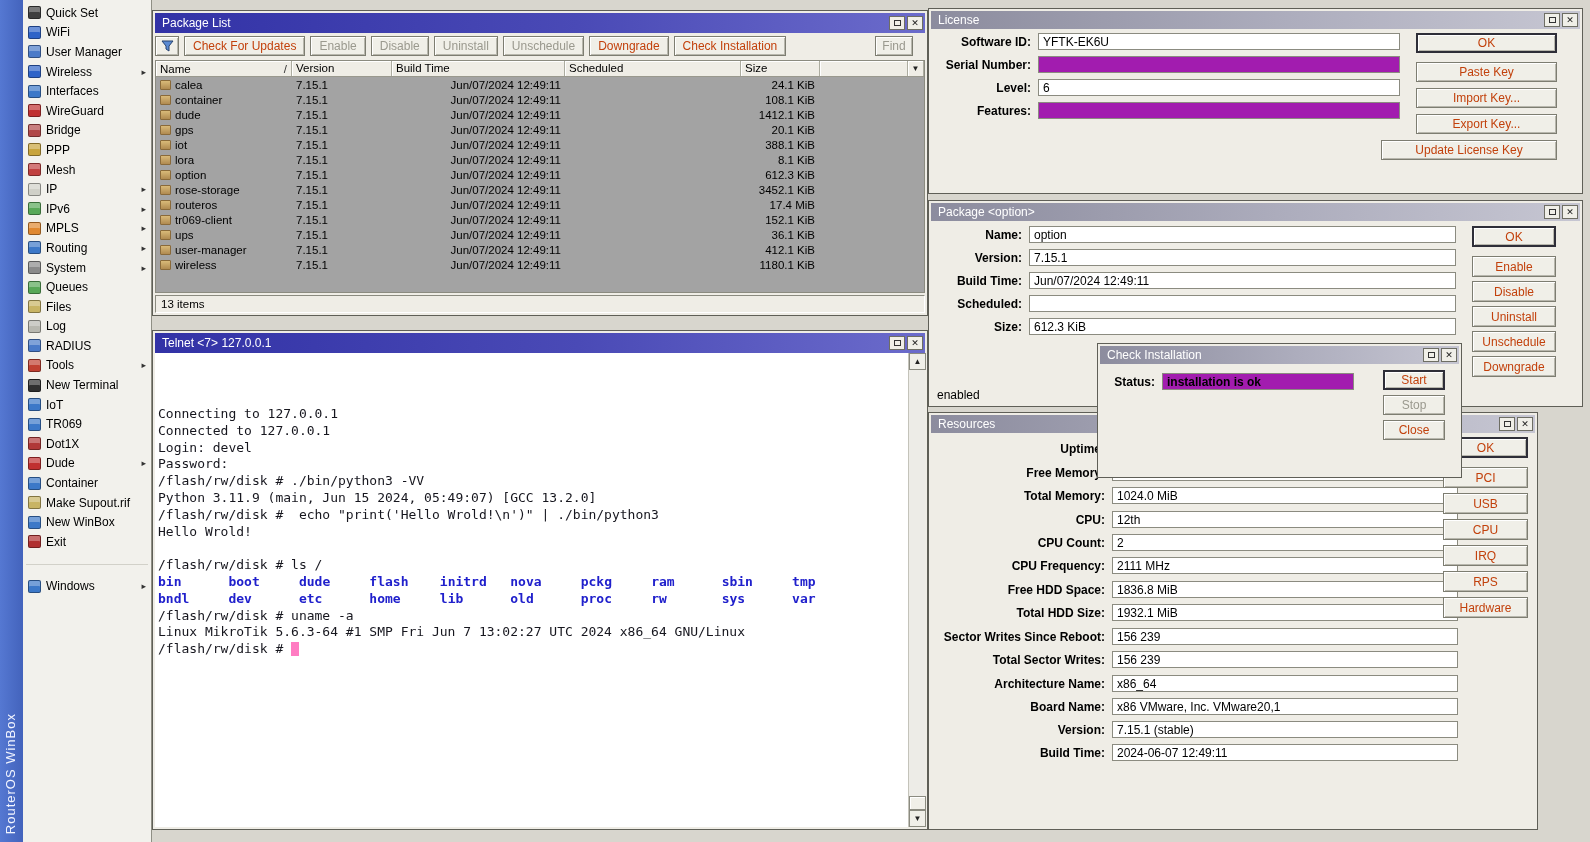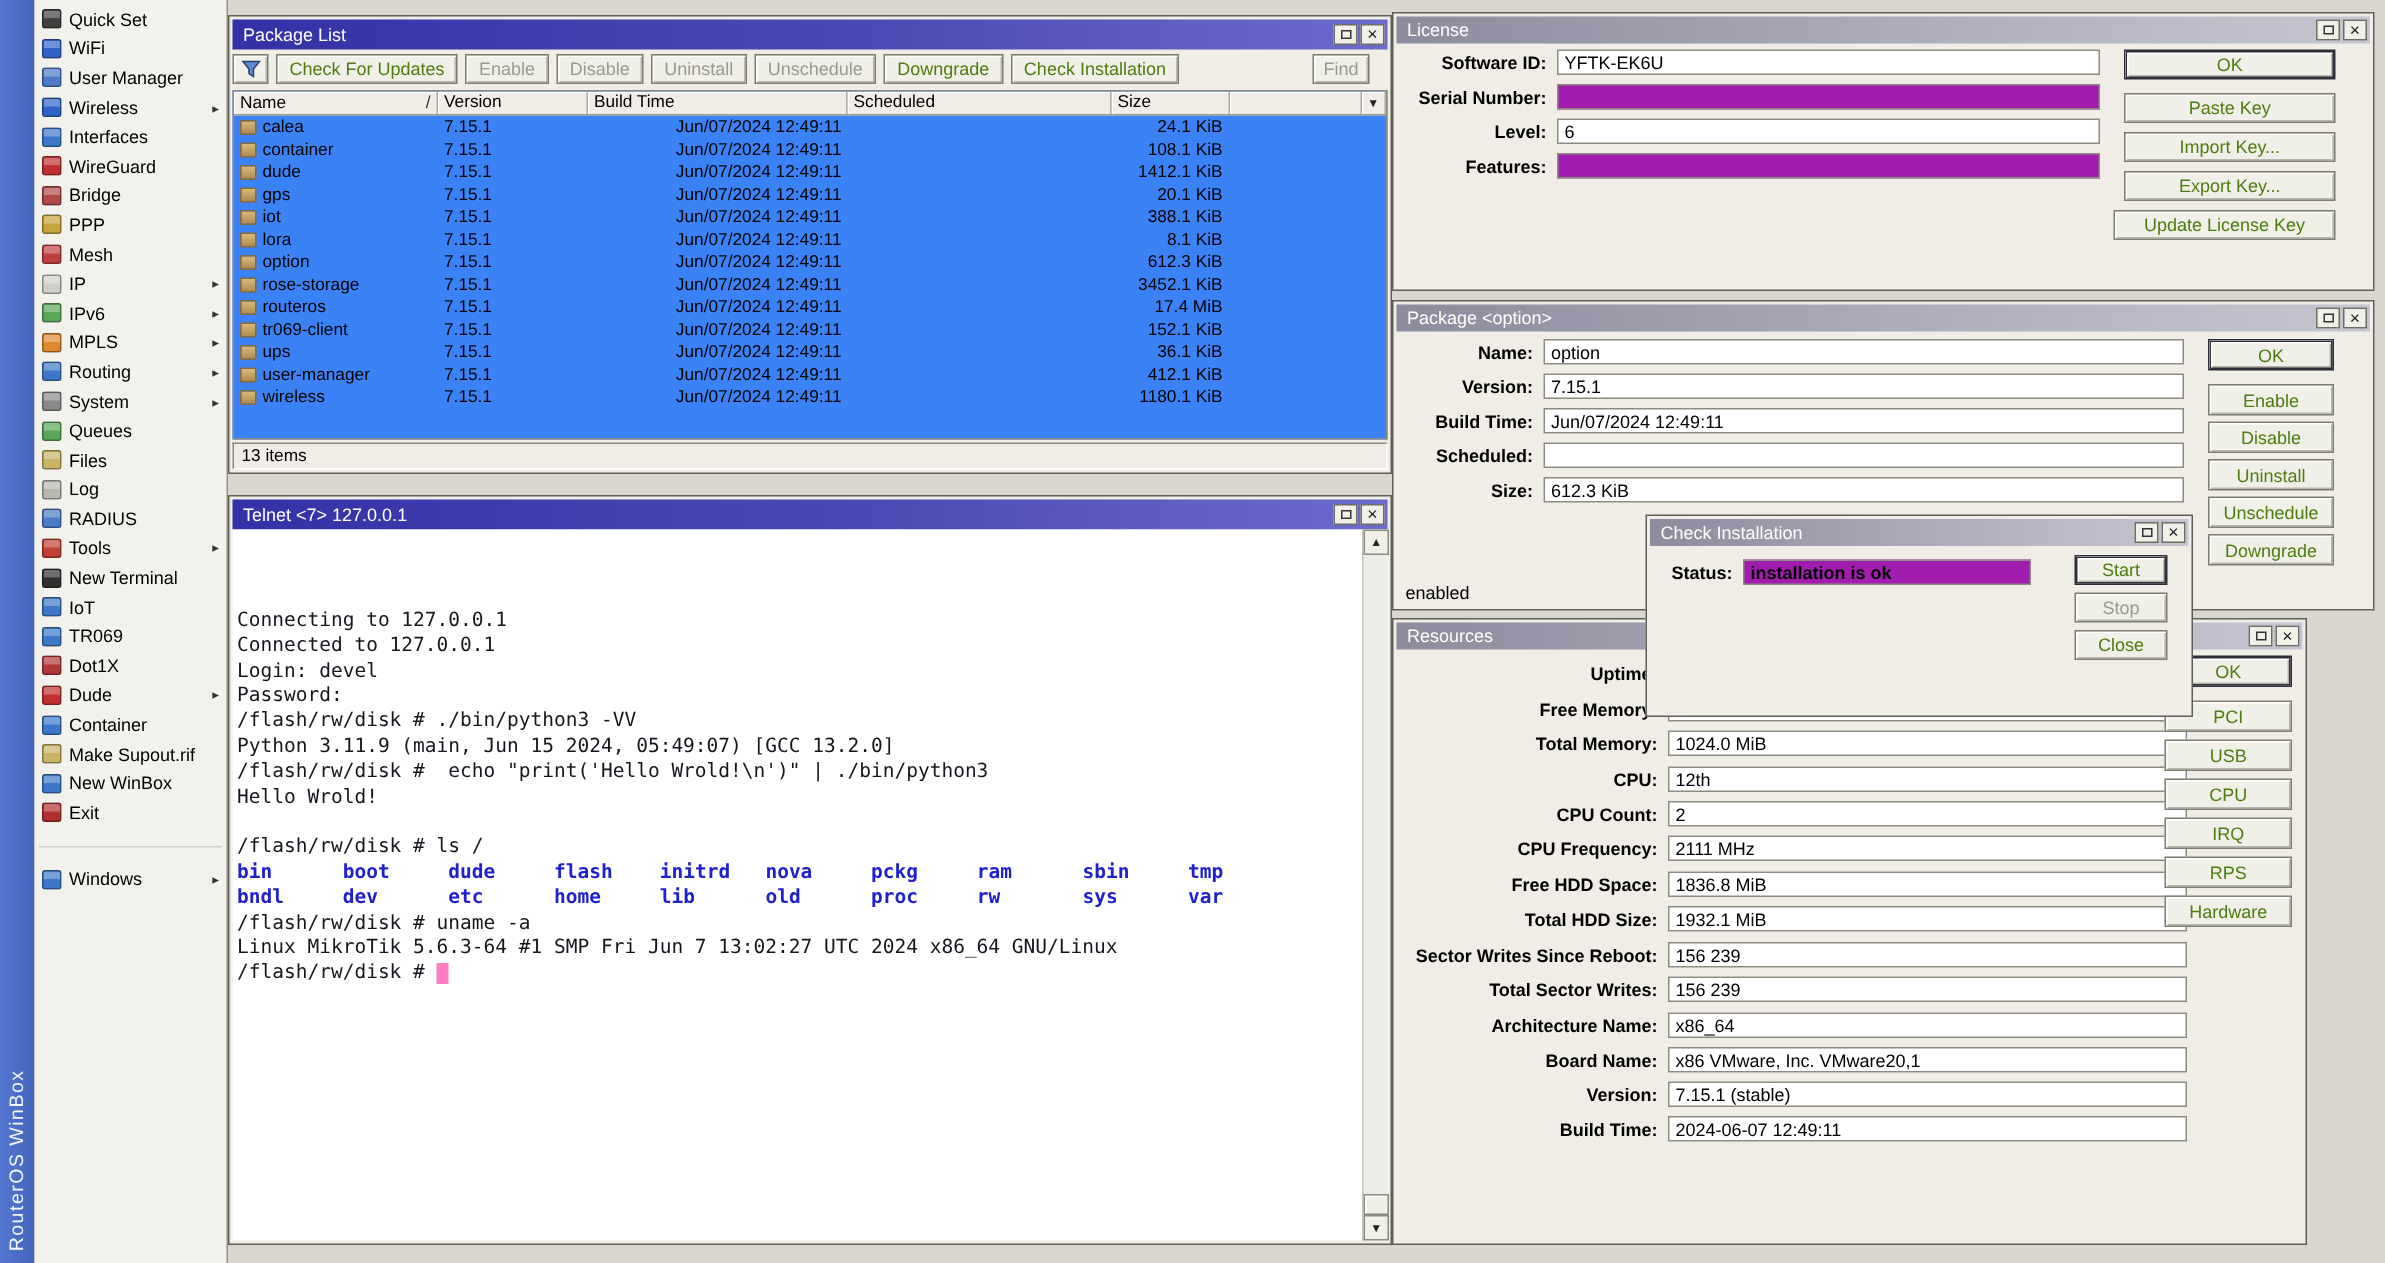--- a/index.html
+++ b/index.html
@@ -24,38 +24,38 @@
   .titlebar { height:20px; display:flex; align-items:center; padding:0 2px 0 7px; color:#FFF; }
   .titlebar.blue { background:linear-gradient(90deg,#3232A6 0%,#4A4AB6 55%,#6B6BCB 100%); }
   .titlebar.gray { background:linear-gradient(90deg,#8C8C9E 0%,#ADADBD 55%,#C6C6D2 100%); }
   .titlebar .title { flex:1; white-space:nowrap; overflow:hidden; }
   .tb-btns { display:flex; gap:2px; }
   .tbtn { width:16px; height:14px; background:#F0EFE8; border:1px solid #6E6E64; font-size:9px; line-height:11px; text-align:center; color:#222; padding:0; cursor:default; }
   .tbtn .sq { display:inline-block; width:7px; height:6px; border:1px solid #333; margin-top:2px; }
   .win.rwin .titlebar { height:18px; }
 
   
-  .btn { height:21px; background:#F0EFE8; border:1px solid #7D7D71; box-shadow:inset 1px 1px 0 #FFF, inset -1px -1px 0 #B8B7AD; font-family:"Liberation Sans",sans-serif; font-size:12px; color:#4d7c0f; padding:0 8px; cursor:default; white-space:nowrap; }
+  .btn { height:21px; background:#F0EFE8; border:1px solid #7D7D71; box-shadow:inset 1px 1px 0 #FFF, inset -1px -1px 0 #B8B7AD; font-family:"Liberation Sans",sans-serif; font-size:12px; color:#c2410c; padding:0 8px; cursor:default; white-space:nowrap; }
   .btn.disabled { color:#9A998E; }
   .btn.default { border-color:#2E2E38; box-shadow:inset 0 0 0 1px #2E2E38, inset 2px 2px 0 #FFF, inset -2px -2px 0 #B8B7AD; }
   .finput { height:17px; border:1px solid #8B8B80; background:#FFF; font-family:"Liberation Sans",sans-serif; font-size:12px; padding:0 4px; color:#000; }
   .finput.dim { background:#a21caf;font-weight:bold; }
   .frow { display:flex; align-items:center; margin-bottom:6px; }
   .frow.grp { margin-top:7px; }
   .flabel { text-align:right; padding-right:7px; white-space:nowrap;font-weight:bold; }
   .fields { position:relative; }
   .btncol { position:absolute; display:flex; flex-direction:column; align-items:flex-end; }
 
   
   #win-package-list { left:152px; top:10px; width:776px; height:306px; z-index:13; }
   .toolbar { margin-top:2px; height:22px; display:flex; align-items:center; gap:5px; }
   .toolbar .btn { height:20px; }
   .icon-btn { width:24px; padding:0; display:flex; align-items:center; justify-content:center; }
   .find-btn { margin-left:auto; margin-right:12px; width:38px; padding:0; }
-  .table-box { margin-top:3px; background:#3b82f6; border:1px solid #8B8B80; height:233px; overflow:hidden; }
+  .table-box { margin-top:3px; background:#a3a3a3; border:1px solid #8B8B80; height:233px; overflow:hidden; }
   .thead { display:flex; height:16px; background:#EFEDE6; border-bottom:1px solid #9A998E; font-size:11.5px; }
   .th { border-right:1px solid #ACACA0; box-shadow:inset 1px 1px 0 #FFF; padding:1px 4px 0 4px; display:flex; justify-content:space-between; overflow:hidden; cursor:default; }
   .th.sortable .sort { color:#333; }
   .th-fill { flex:1; border-right:none; }
   .th-drop { width:17px; padding:0; display:flex; align-items:center; justify-content:center; font-size:8px; color:#222; border-left:1px solid #ACACA0; }
   .trow { display:flex; height:15px; align-items:center; font-size:11.5px; }
   .td { overflow:hidden; white-space:nowrap; }
   .c-name { width:136px; display:flex; align-items:center; gap:4px; padding-left:4px; }
   .c-ver { width:100px; padding-left:4px; }
   .c-build { width:173px; text-align:right; padding-right:4px; }
@@ -76,21 +76,21 @@
   .sc-up { top:0; }
   .sc-down { bottom:0; }
   .sc-thumb { position:absolute; left:0; bottom:17px; width:17px; height:14px; background:#F0EFE8; border:1px solid #8B8B80; box-shadow:inset 1px 1px 0 #FFF; }
 
   
   #win-license { left:928px; top:8px; width:655px; height:186px; z-index:10; }
   #win-license .fields { margin-top:4px; --lw:107px; --iw:362px; }
   #win-license .btncol { top:24px; right:25px; }
   #win-license .colbtn { width:141px; height:20px; margin-bottom:6px; }
   #win-license .colbtn:first-child { margin-bottom:9px; }
-  #win-license .colbtn.wide { width:148px; }
+  #win-license .colbtn.wide { width:176px; }
 
   #win-package-option { left:928px; top:200px; width:655px; height:207px; z-index:11; }
   #win-package-option .fields { margin-top:5px; --lw:98px; --iw:427px; }
   #win-package-option .btncol { top:25px; right:26px; }
   #win-package-option .colbtn { width:84px; height:21px; margin-bottom:4px; }
   #win-package-option .colbtn:first-child { margin-bottom:9px; }
   .pkg-status { position:absolute; left:8px; bottom:4px; font-size:12px; }
 
   #win-resources { left:928px; top:412px; width:610px; height:418px; z-index:12; }
   #win-resources .fields { margin-top:7px; --lw:181px; --iw:346px; }

